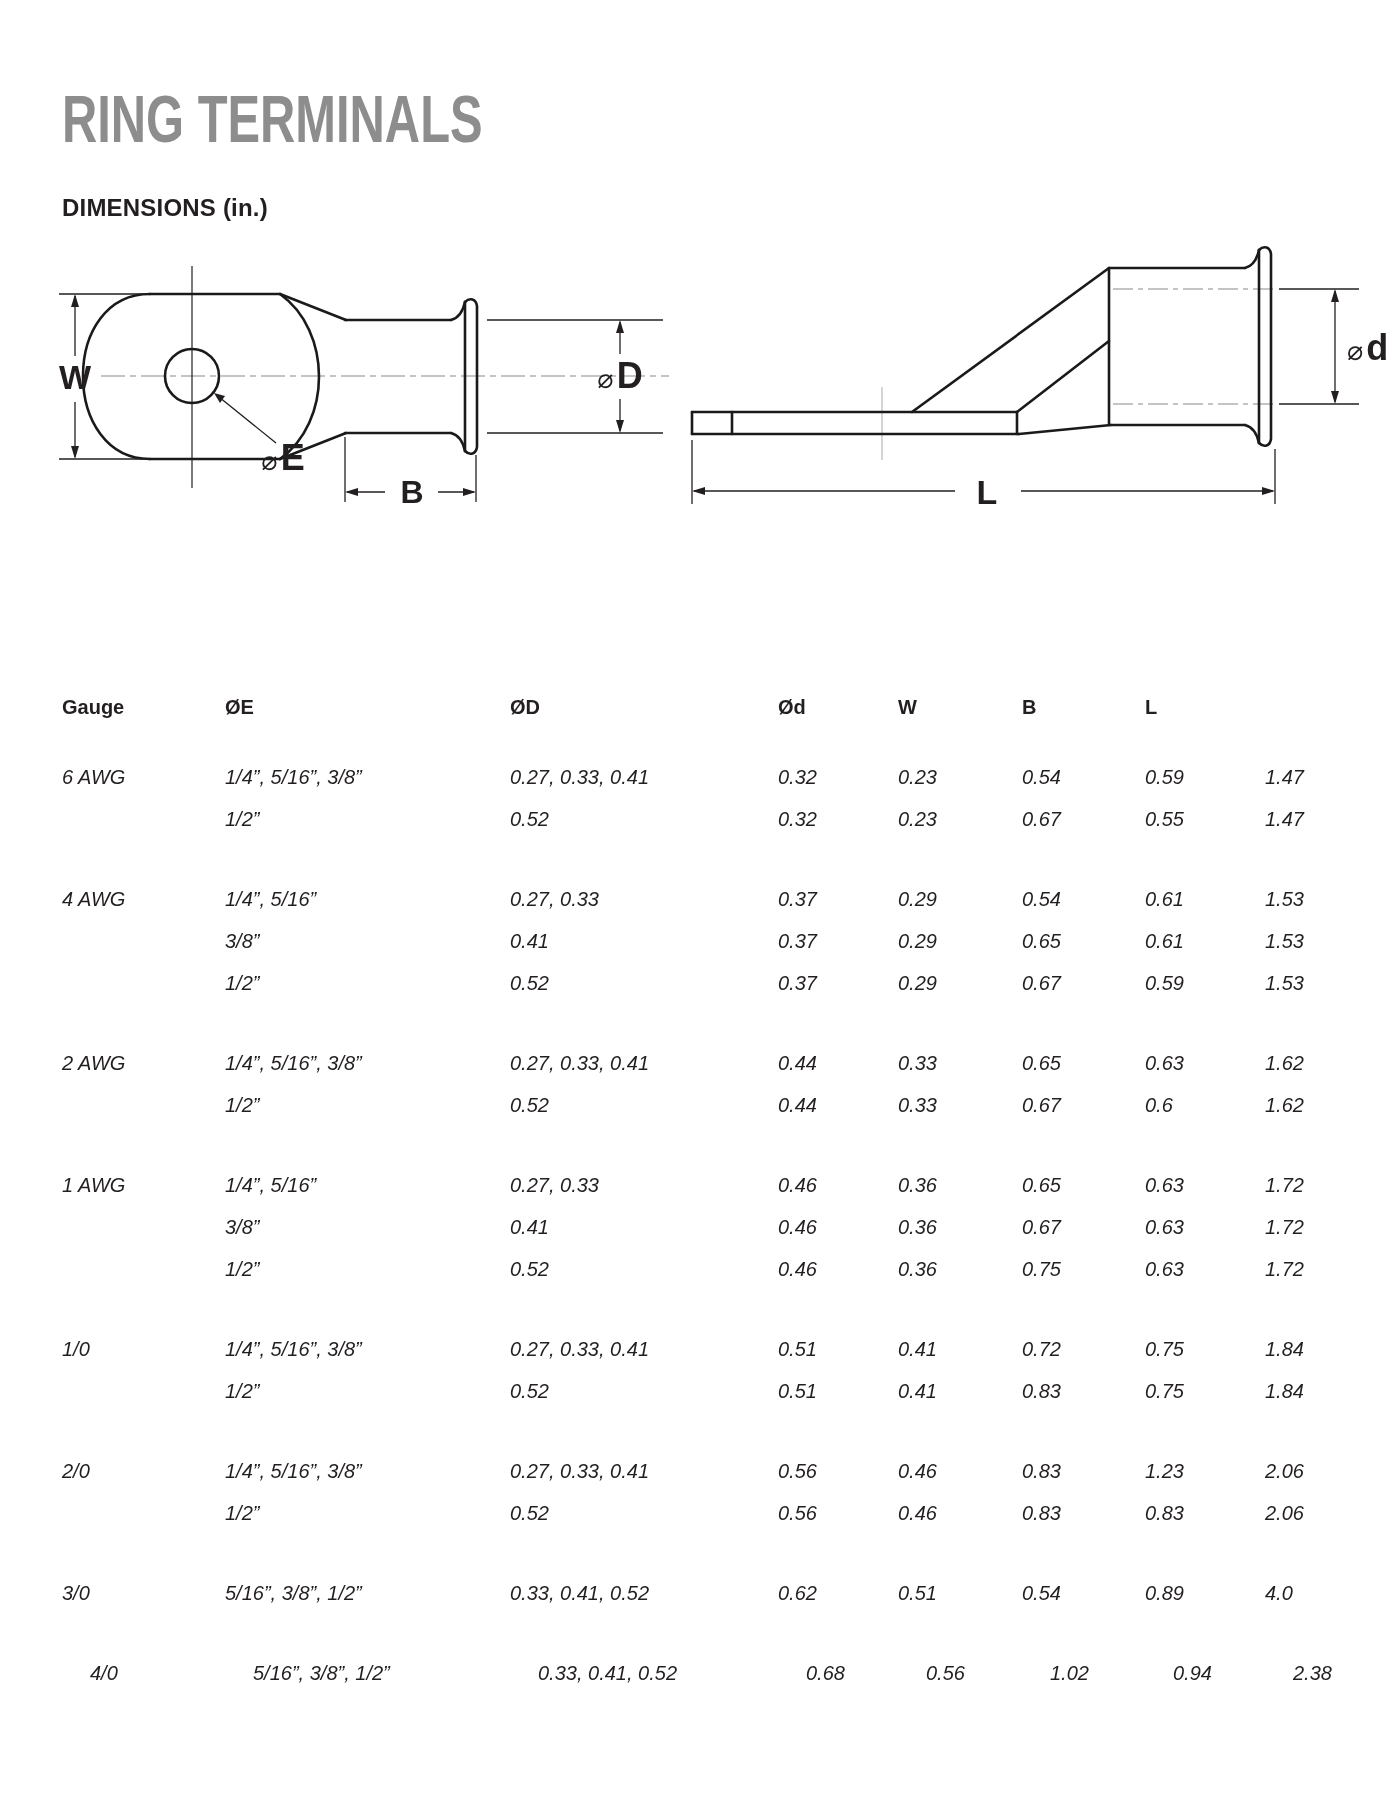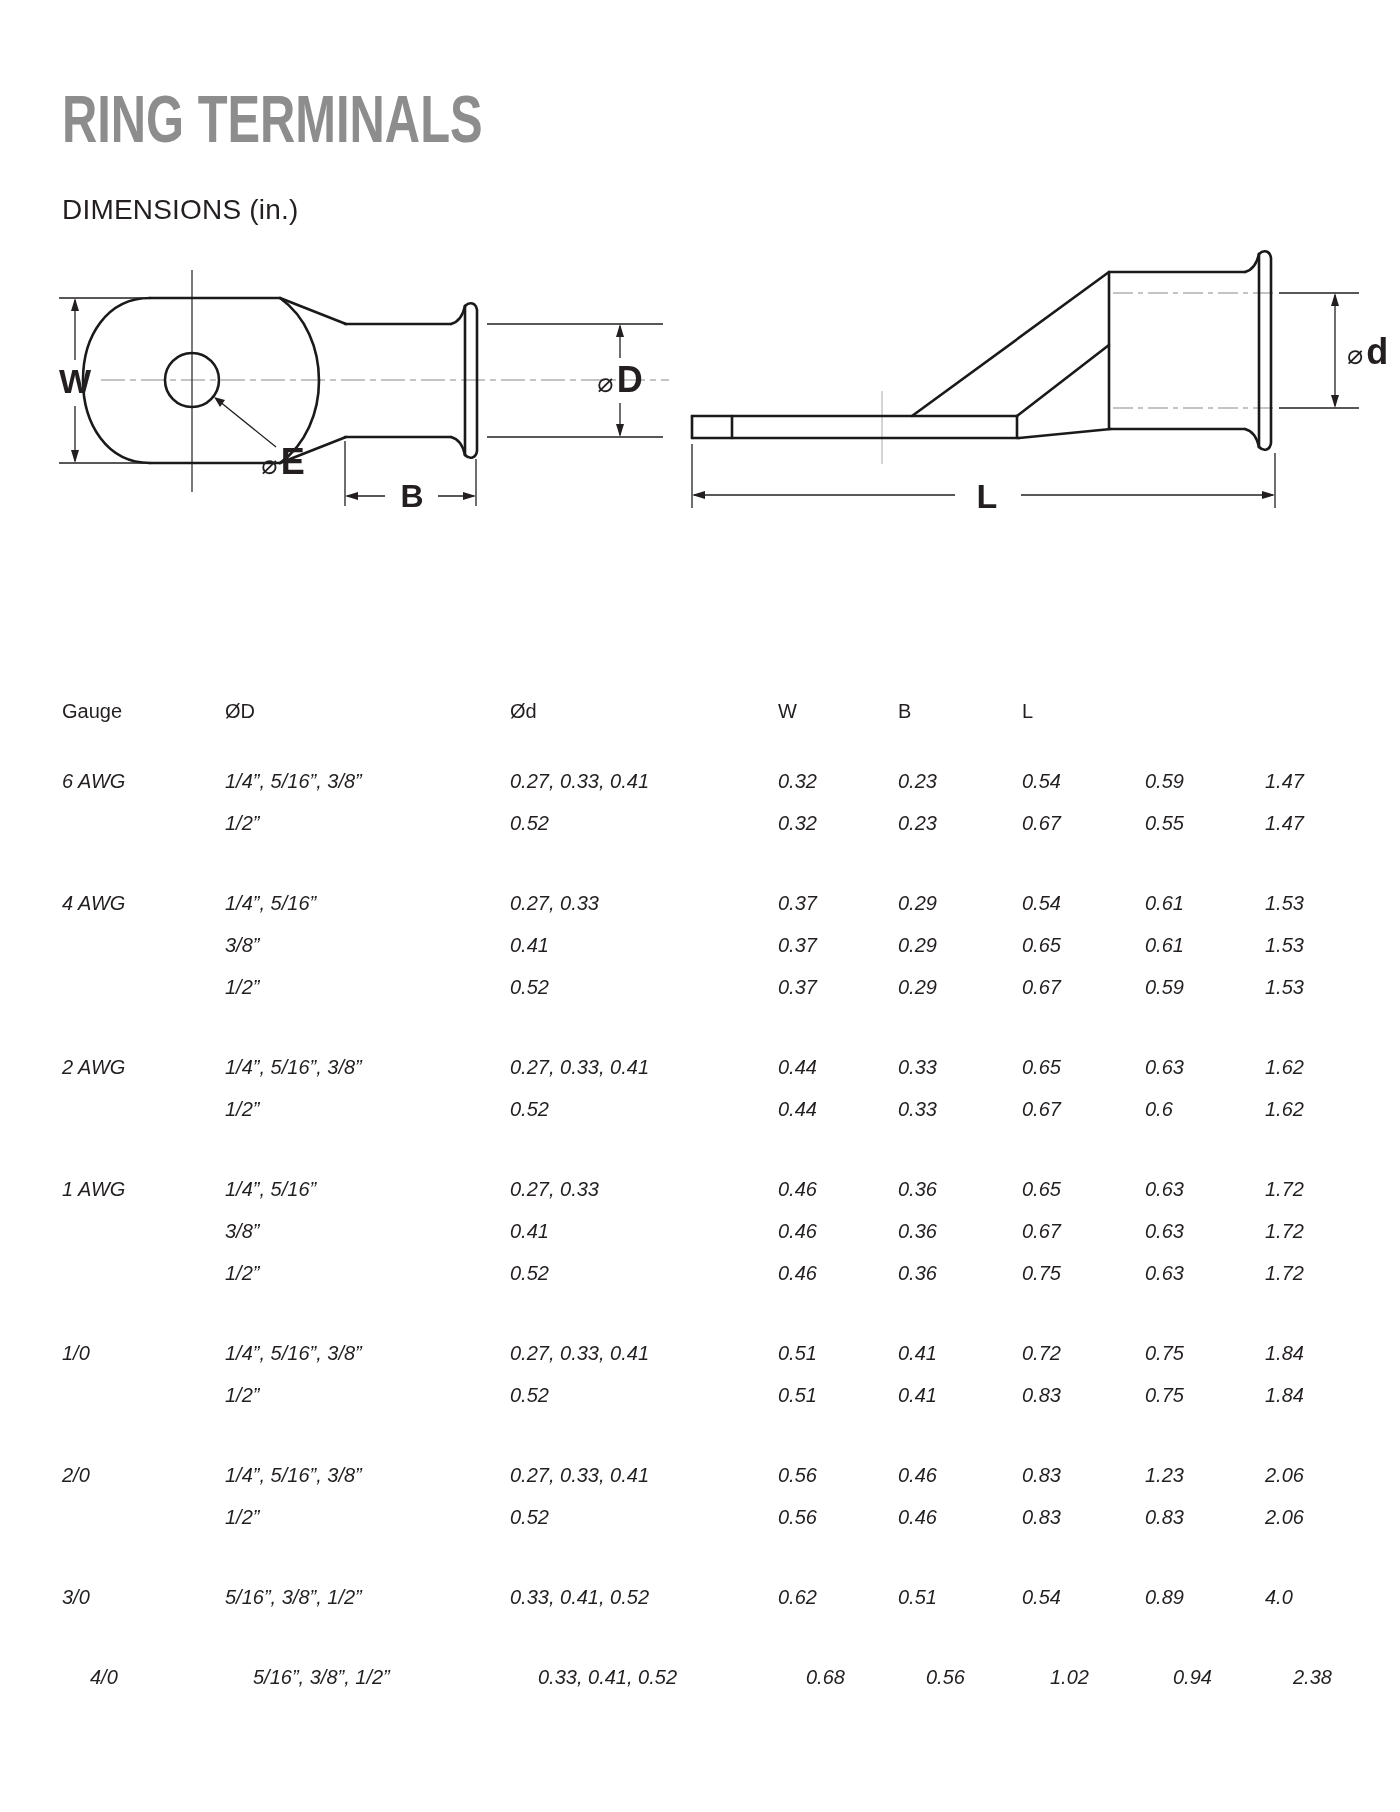--- a/index.html
+++ b/index.html
@@ -18,41 +18,41 @@
     line-height: 1.05;
     font-weight: bold;
     color: #8d8d8d;
     letter-spacing: 0px;
     transform: scaleX(0.74);
     transform-origin: left center;
     white-space: nowrap;
   }
   h2.section {
     margin: 40px 0 8px 62px;
-    font-size: 28px;
-    font-weight: normal;
+    font-size: 24px;
+    font-weight: bold;
     letter-spacing: 0.2px;
   }
 
   .drawings {
     margin: 22px 0 0 55px;
     display: flex;
     align-items: flex-start;
   }
   .drawings svg { display: block; }
   .drawings svg text { fill: #231f20; font-family: "Liberation Sans", "DejaVu Sans", sans-serif; }
   .svg-right { margin-left: 12px; }
 
   .dim-table { margin: 142px 0 0 62px; width: 1300px; }
   .trow, .thead-row {
     display: grid;
     grid-template-columns: 163px 285px 268px 120px 124px 123px 120px auto;
     align-items: baseline;
   }
-  .thead-row .tcell { font-weight: normal; }
+  .thead-row .tcell { font-weight: bold; }
   .thead-row { margin-bottom: 28px; }
   .tcell {
     font-size: 20px;
     line-height: 42px;
     white-space: nowrap;
   }
   .tgroup { margin-bottom: 38px; font-style: italic; }
   .tgroup:last-child { margin-bottom: 0; margin-left: 28px; }
 </style>
 </head>
@@ -169,20 +169,21 @@
       </g>
       <polygon points="5,247 18,243 18,251" fill="#231f20"></polygon>
       <polygon points="588,247 575,243 575,251" fill="#231f20"></polygon>
       <text x="300" y="260" text-anchor="middle" font-size="34" font-weight="bold">L</text>
     </svg>
   </div>
 
   <div class="dim-table">
     <div class="thead-row">
       <div class="tcell">Gauge</div>
+      <div class="tcell">ØE</div>
       <div class="tcell">ØD</div>
       <div class="tcell">Ød</div>
       <div class="tcell">W</div>
       <div class="tcell">B</div>
       <div class="tcell">L</div>
     </div>
     <div id="table-body">
         <div class="tgroup">
           <div class="trow">
             <div class="tcell c0">6 AWG</div>

